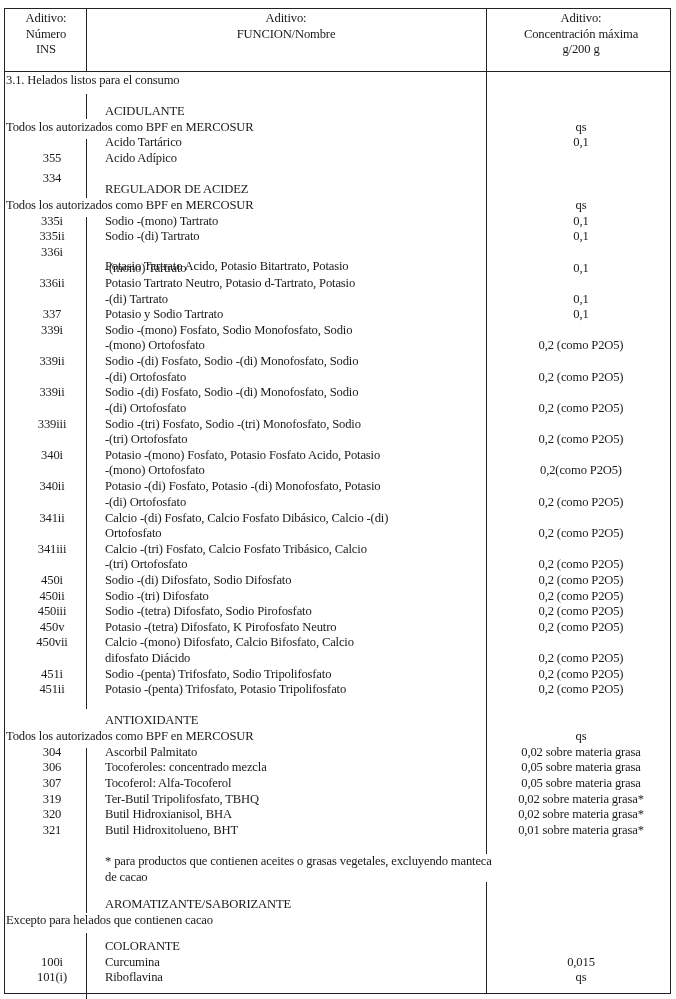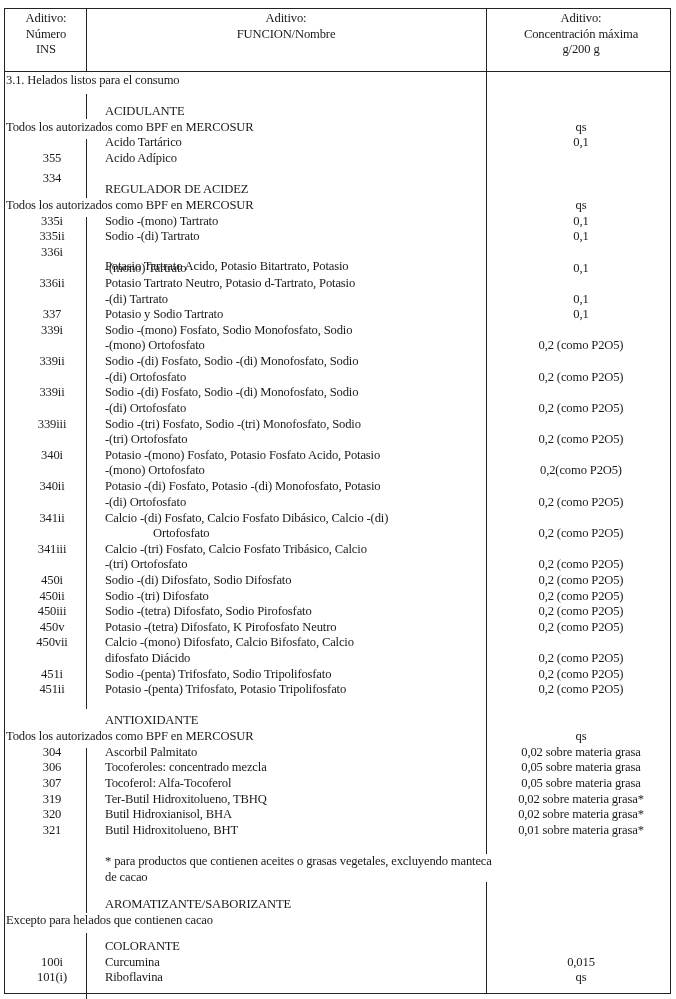--- a/index.html
+++ b/index.html
@@ -116,21 +116,21 @@
   <div class="t name" style="top:463px;"> -(mono) Ortofosfato</div>
   <div class="t conc" style="top:463px;">0,2(como P2O5)</div>
 
   <div class="t ins" style="top:479px;">340ii</div>
   <div class="t name" style="top:479px;">Potasio -(di) Fosfato, Potasio -(di) Monofosfato, Potasio</div>
   <div class="t name" style="top:495px;"> -(di) Ortofosfato</div>
   <div class="t conc" style="top:495px;">0,2 (como P2O5)</div>
 
   <div class="t ins" style="top:511px;">341ii</div>
   <div class="t name" style="top:511px;">Calcio -(di) Fosfato, Calcio Fosfato Dibásico, Calcio -(di)</div>
-  <div class="t name" style="top:526px;margin-left:48px;">Ortofosfato</div>
+  <div class="t name" style="top:526px;">Ortofosfato</div>
   <div class="t conc" style="top:526px;">0,2 (como P2O5)</div>
 
   <div class="t ins" style="top:542px;">341iii</div>
   <div class="t name" style="top:542px;">Calcio -(tri) Fosfato, Calcio Fosfato Tribásico, Calcio</div>
   <div class="t name" style="top:557px;">-(tri) Ortofosfato</div>
   <div class="t conc" style="top:557px;">0,2 (como P2O5)</div>
 
   <div class="t ins" style="top:573px;">450i</div>
   <div class="t name" style="top:573px;">Sodio -(di) Difosfato, Sodio Difosfato</div>
   <div class="t conc" style="top:573px;">0,2 (como P2O5)</div>
@@ -170,21 +170,21 @@
 
   <div class="t ins" style="top:760px;">306</div>
   <div class="t name" style="top:760px;">Tocoferoles: concentrado mezcla</div>
   <div class="t conc" style="top:760px;">0,05 sobre materia grasa</div>
 
   <div class="t ins" style="top:776px;">307</div>
   <div class="t name" style="top:776px;">Tocoferol: Alfa-Tocoferol</div>
   <div class="t conc" style="top:776px;">0,05 sobre materia grasa</div>
 
   <div class="t ins" style="top:792px;">319</div>
-  <div class="t name" style="top:792px;">Ter-Butil Hidroxitolueno, TBHQ</div>
+  <div class="t name" style="top:792px;">Ter-Butil Tripolifosfato, TBHQ</div>
   <div class="t conc" style="top:792px;">0,02 sobre materia grasa*</div>
 
   <div class="t ins" style="top:807px;">320</div>
   <div class="t name" style="top:807px;">Butil Hidroxianisol, BHA</div>
   <div class="t conc" style="top:807px;">0,02 sobre materia grasa*</div>
 
   <div class="t ins" style="top:823px;">321</div>
   <div class="t name" style="top:823px;">Butil Hidroxitolueno, BHT</div>
   <div class="t conc" style="top:823px;">0,01 sobre materia grasa*</div>
 

